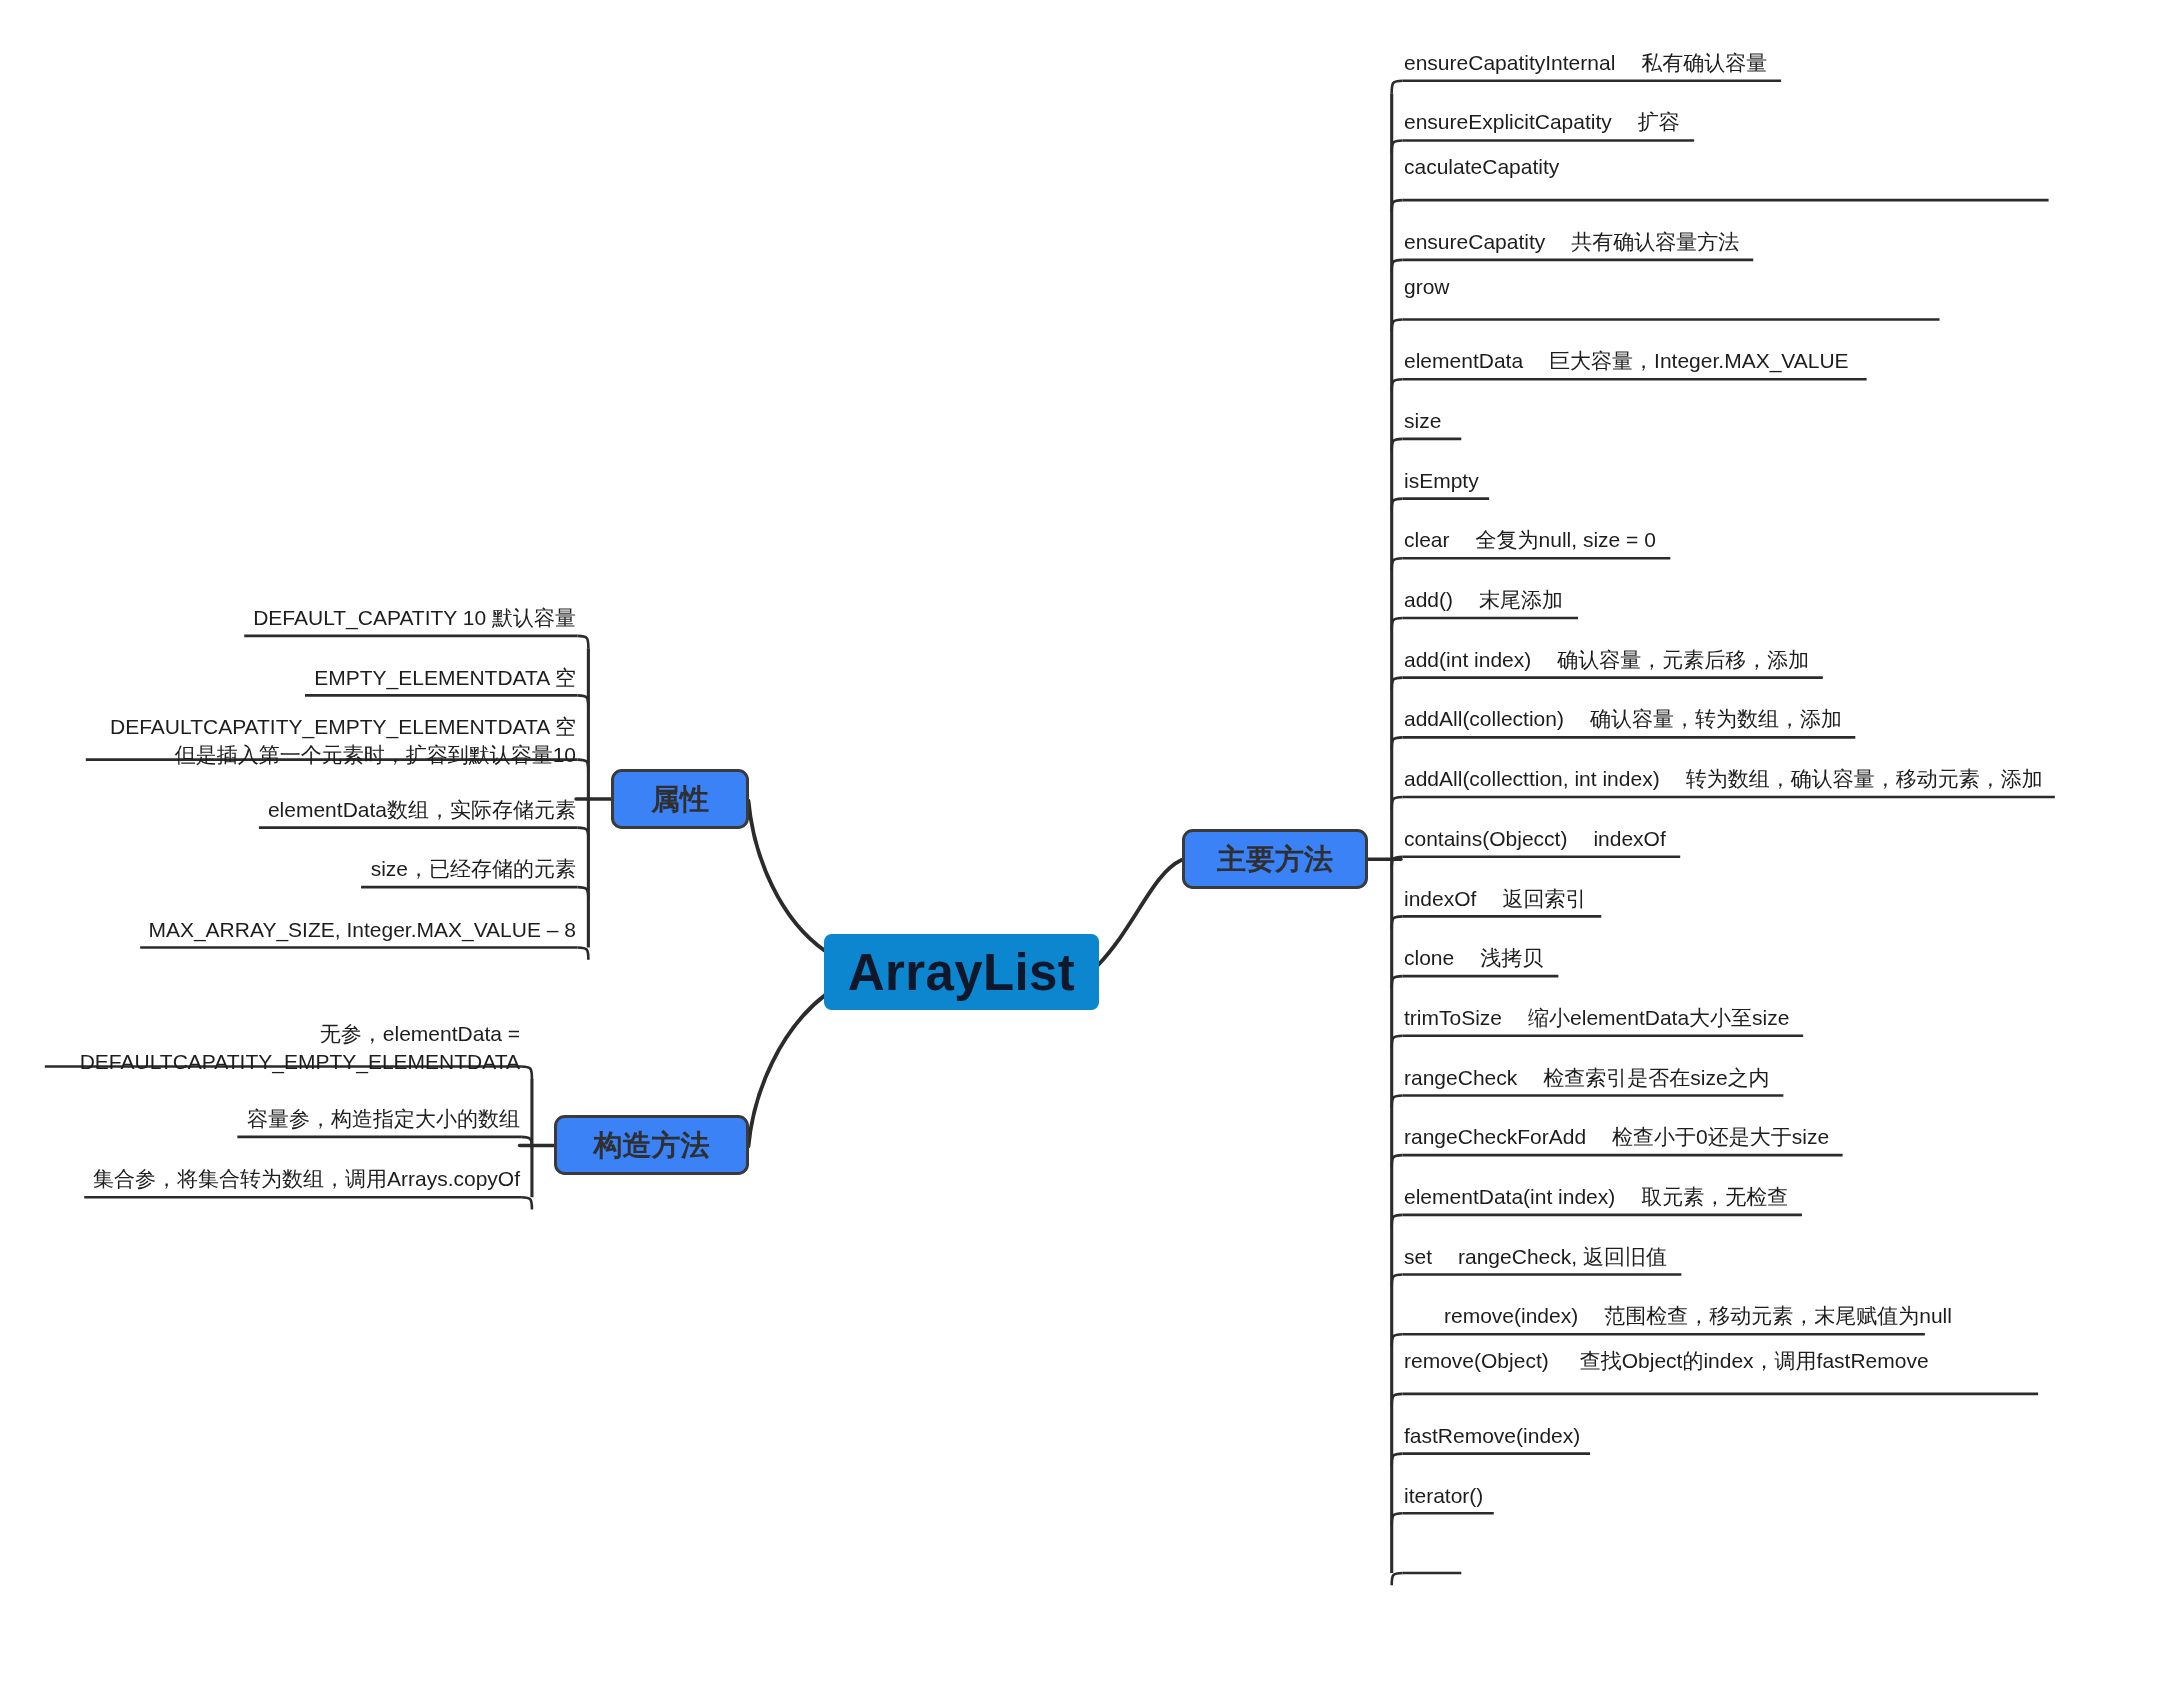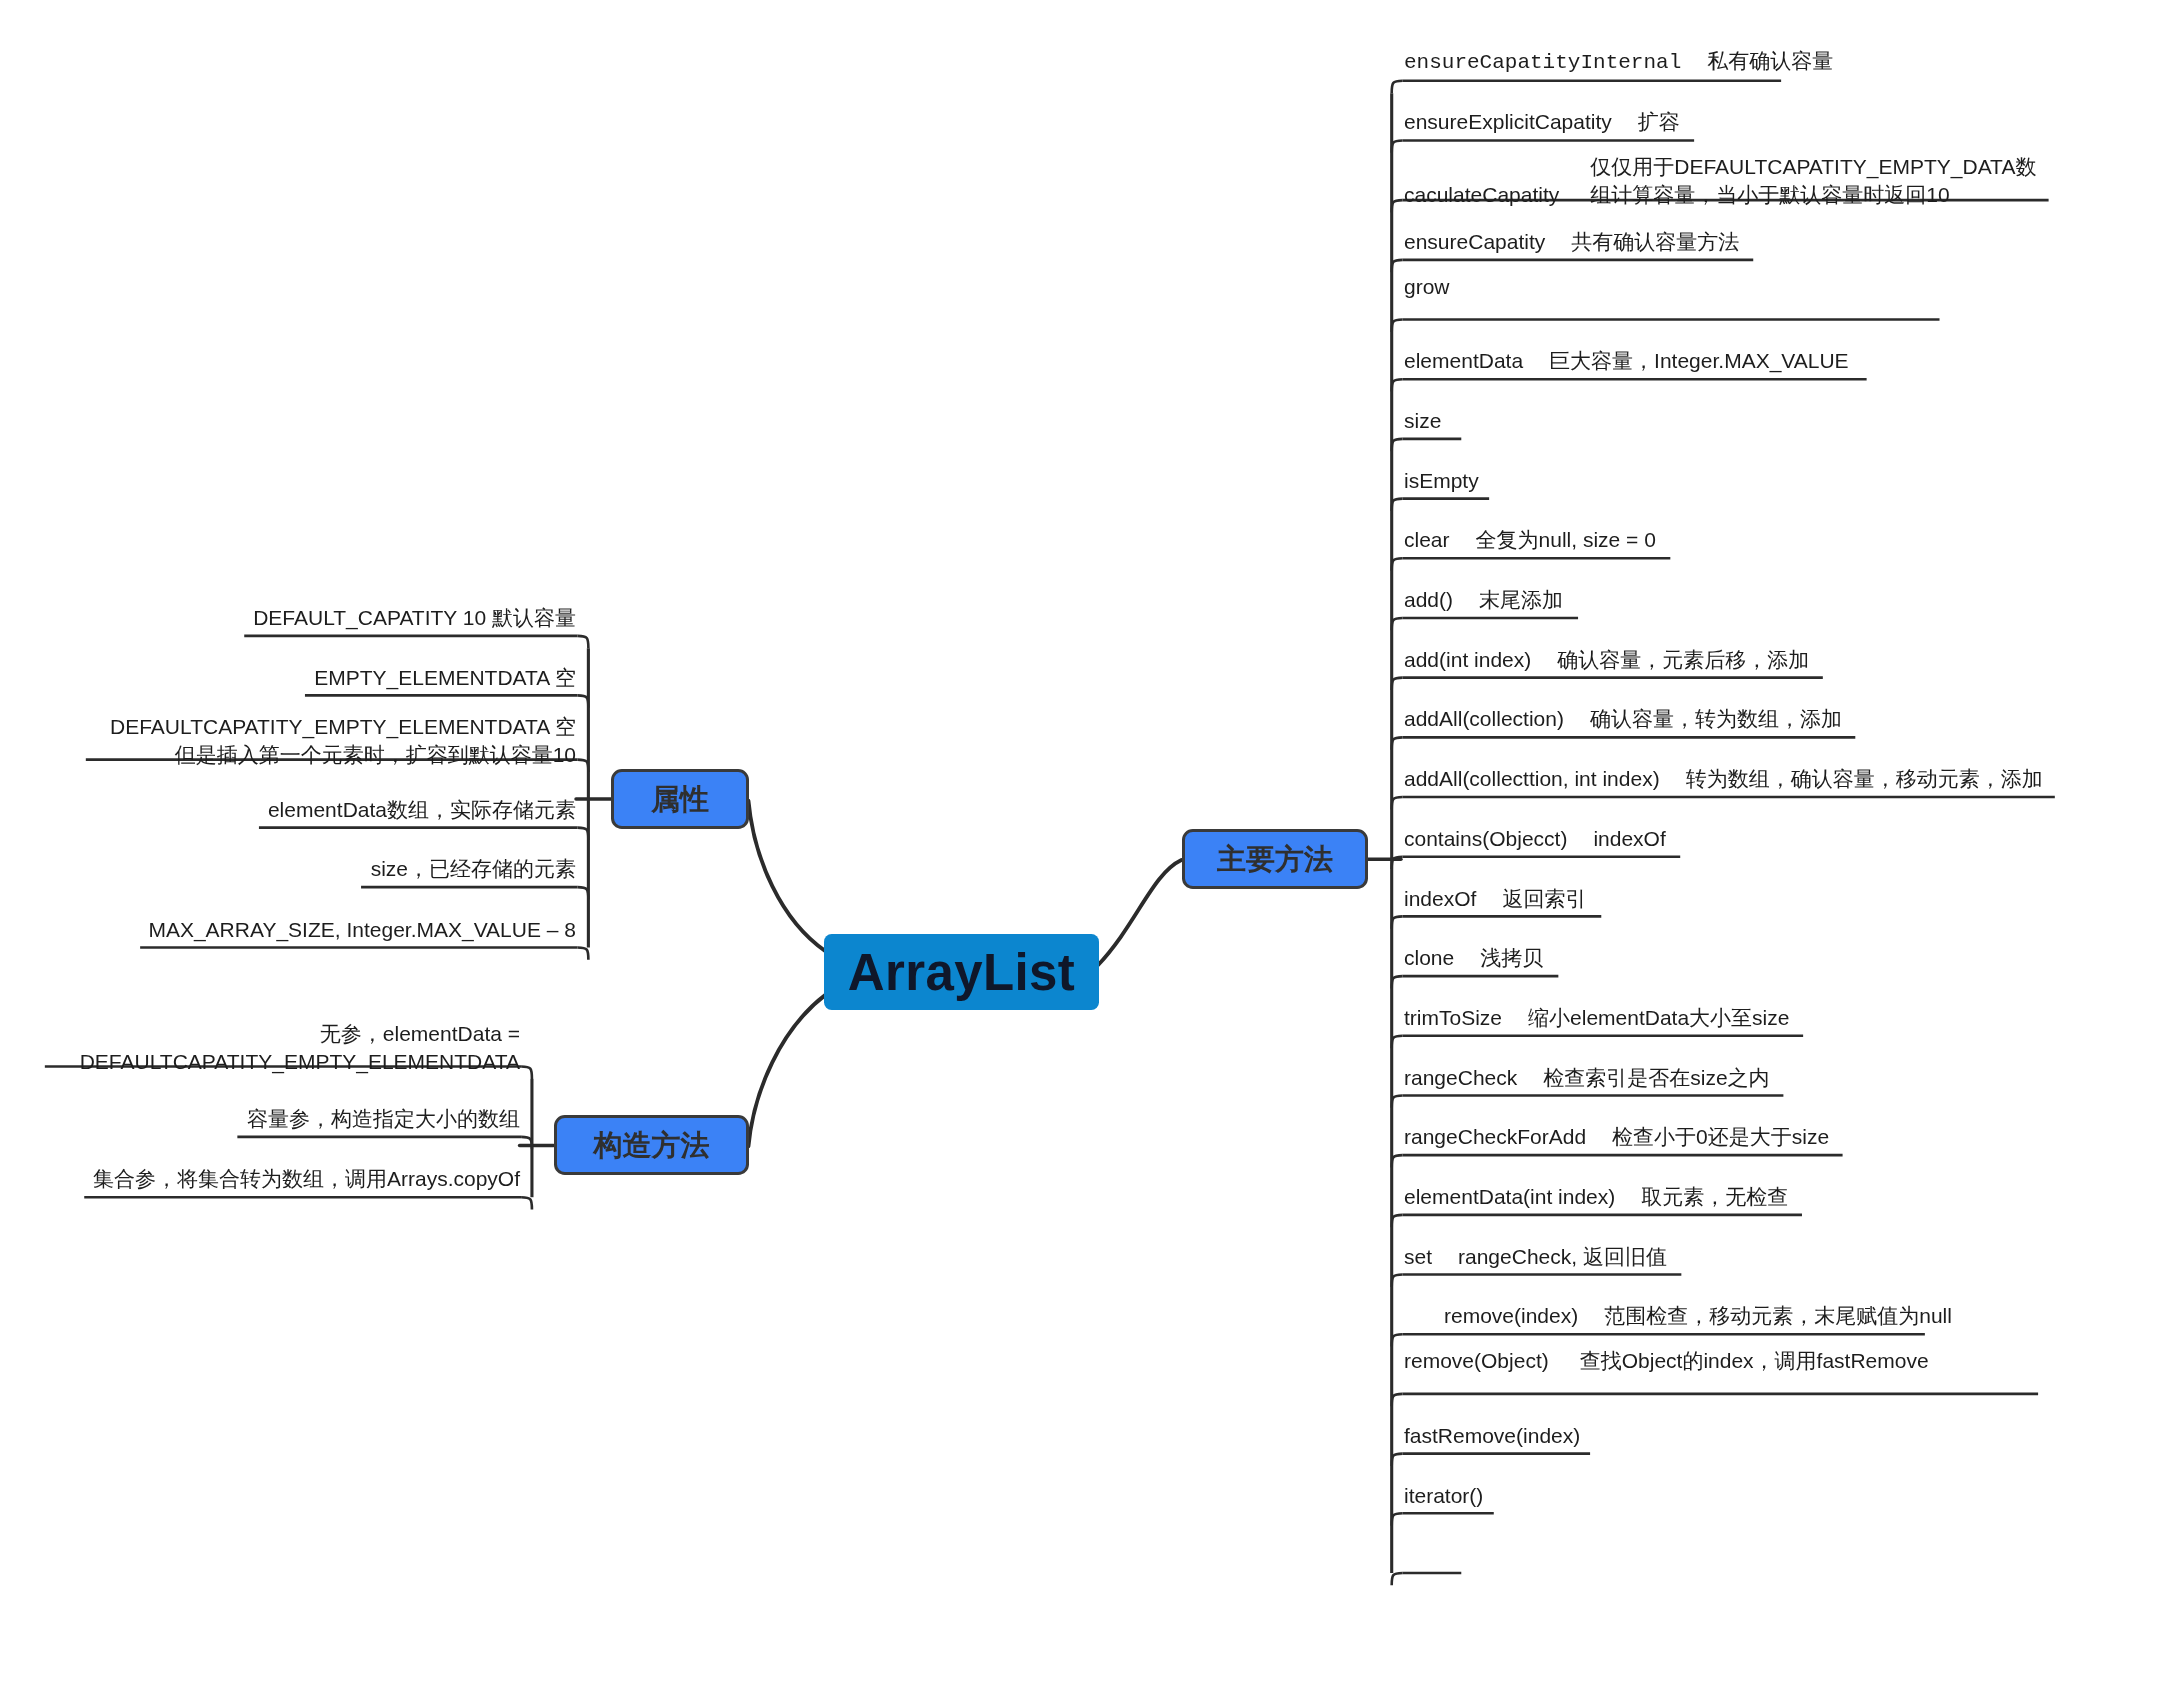--- a/index.html
+++ b/index.html
@@ -234,23 +234,23 @@
 
   <div class="branch-node" id="branch-constructors">
     <span class="branch-label">构造方法</span>
   </div>
 
   <div class="branch-node" id="branch-methods">
     <span class="branch-label">主要方法</span>
   </div>
 
   <div id="leaves-methods">
-      <div class="leaf right" style="left: 1404px; top: 49px; font-family: Liberation Mono, monospace;"><span class="k">ensureCapatityInternal</span><span class="sep"></span><span>私有确认容量</span></div>
+      <div class="leaf right" style="left: 1404px; top: 49px;"><span class="k">ensureCapatityInternal</span><span class="sep"></span><span>私有确认容量</span></div>
       <div class="leaf right" style="left: 1404px; top: 108px;"><span class="k">ensureExplicitCapatity</span><span class="sep"></span><span>扩容</span></div>
-      <div class="leaf right" style="left: 1404px; display: flex; align-items: flex-end; top: 153px;"><span class="k" style="flex: 0 0 auto;">caculateCapatity</span><span style="display: inline-block; width: 449px; margin-left: 31px; margin-bottom: 0px;">仅仅用于DEFAULTCAPATITY_EMPTY_DATA数组计算容量，当小于默认容量时返回10</span></div>
+      <div class="leaf right" style="left: 1404px; display: flex; align-items: flex-end; top: 153px;"><span class="k" style="flex: 0 0 auto;">caculateCapatity</span></div>
       <div class="leaf right" style="left: 1404px; top: 228px;"><span class="k">ensureCapatity</span><span class="sep"></span><span>共有确认容量方法</span></div>
       <div class="leaf right" style="left: 1404px; display: flex; align-items: flex-end; top: 273px;"><span class="k" style="flex: 0 0 auto;">grow</span></div>
       <div class="leaf right" style="left: 1404px; top: 347px;"><span class="k">elementData</span><span class="sep"></span><span>巨大容量，Integer.MAX_VALUE</span></div>
       <div class="leaf right" style="left: 1404px; top: 407px;"><span class="k">size</span></div>
       <div class="leaf right" style="left: 1404px; top: 467px;"><span class="k">isEmpty</span></div>
       <div class="leaf right" style="left: 1404px; top: 526px;"><span class="k">clear</span><span class="sep"></span><span>全复为null, size = 0</span></div>
       <div class="leaf right" style="left: 1404px; top: 586px;"><span class="k">add()</span><span class="sep"></span><span>末尾添加</span></div>
       <div class="leaf right" style="left: 1404px; top: 646px;"><span class="k">add(int index)</span><span class="sep"></span><span>确认容量，元素后移，添加</span></div>
       <div class="leaf right" style="left: 1404px; top: 705px;"><span class="k">addAll(collection)</span><span class="sep"></span><span>确认容量，转为数组，添加</span></div>
       <div class="leaf right" style="left: 1404px; top: 765px;"><span class="k">addAll(collecttion, int index)</span><span class="sep"></span><span>转为数组，确认容量，移动元素，添加</span></div>

